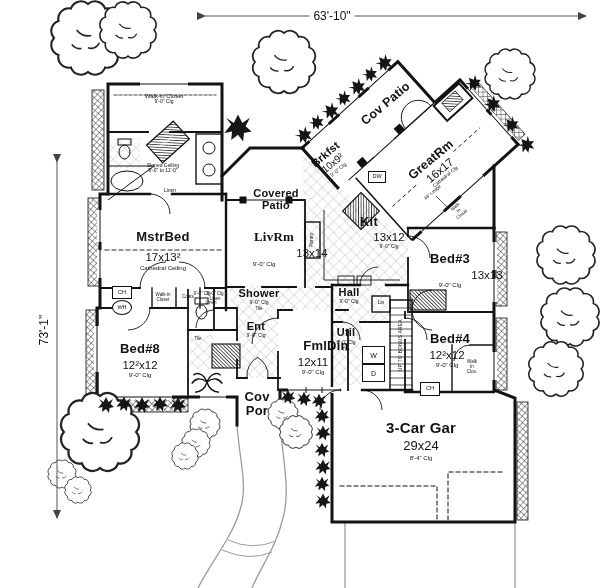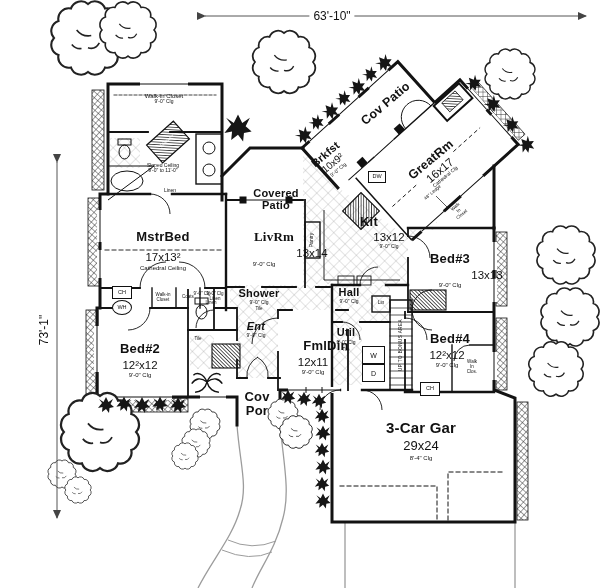--- a/index.html
+++ b/index.html
@@ -307,33 +307,33 @@
 
 <div class="lbl room" style="left:274px;top:237px;font-family:Liberation Serif, serif;">LivRm</div>
 <div class="lbl size" style="left:264px;top:253px;margin-left:48px;">13x14</div>
 <div class="lbl note" style="left:264px;top:264px;">9'-0" Clg</div>
 <div class="lbl t5" style="left:312px;top:240px;transform:translate(-50%,-50%) rotate(-90deg);">Pantry</div>
 
 <div class="lbl room sm" style="left:259px;top:294px;">Shower</div>
 <div class="lbl t5" style="left:259px;top:303px;">9'-0" Clg</div>
 <div class="lbl t45" style="left:259px;top:309px;">Tile</div>
 
-<div class="lbl room sm" style="left:256px;top:327px;font-style:italic;">Ent</div>
+<div class="lbl room sm" style="left:256px;top:327px;">Ent</div>
 <div class="lbl t5" style="left:256px;top:336px;">9'-0" Clg</div>
 
 <div class="lbl room" style="left:326px;top:346px;">FmlDin</div>
 <div class="lbl size" style="left:313px;top:362px;">12x11</div>
 <div class="lbl note" style="left:313px;top:372px;">9'-0" Clg</div>
 
 <div class="lbl" style="left:257px;top:404px;">
   <div class="room">Cov</div>
   <div class="room">Por</div>
 </div>
 
-<div class="lbl room" style="left:140px;top:349px;">Bed#2</div>
+<div class="lbl room" style="left:140px;top:349px;">Bed#8</div>
 <div class="lbl size" style="left:140px;top:365px;">12²x12</div>
 <div class="lbl note" style="left:140px;top:375px;">9'-0" Clg</div>
 
 <div class="lbl" style="left:163px;top:298px;">
   <div class="t45">Walk-in</div>
   <div class="t45">Closet</div>
 </div>
 <div class="lbl t45" style="left:188px;top:297px;">Coats</div>
 <div class="lbl" style="left:215px;top:297px;">
   <div class="t45">9'-0" Clg</div>

